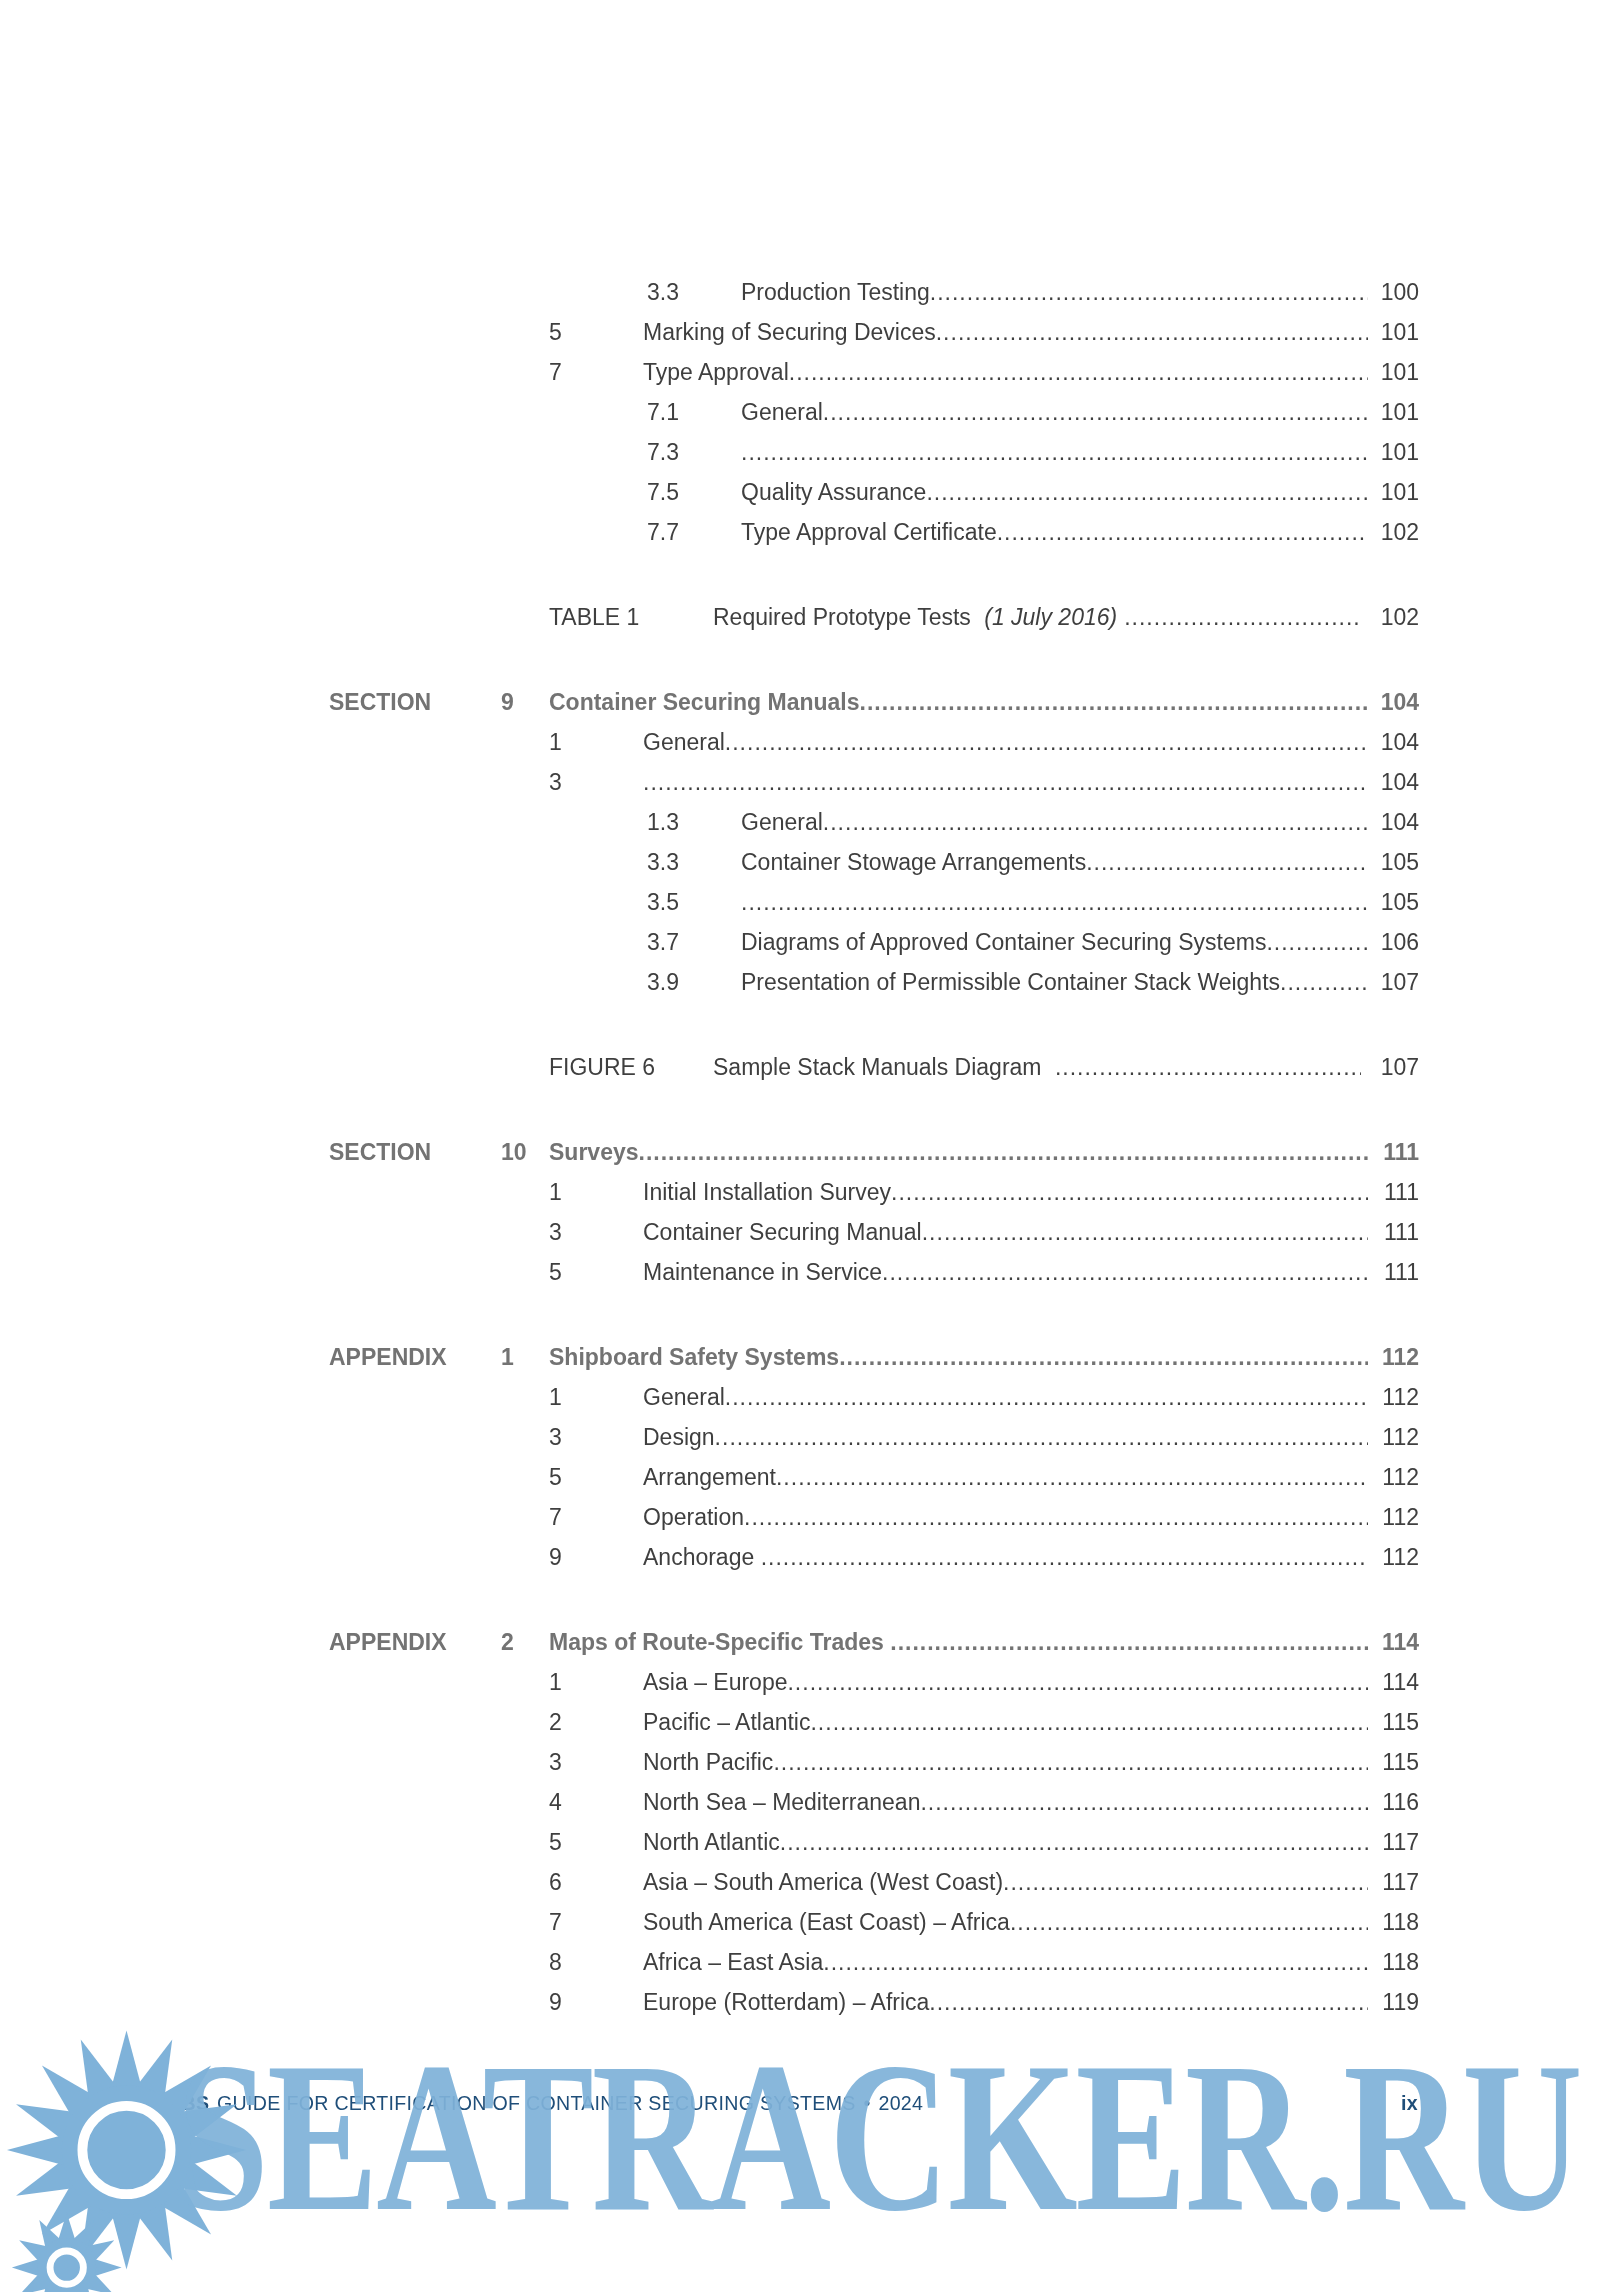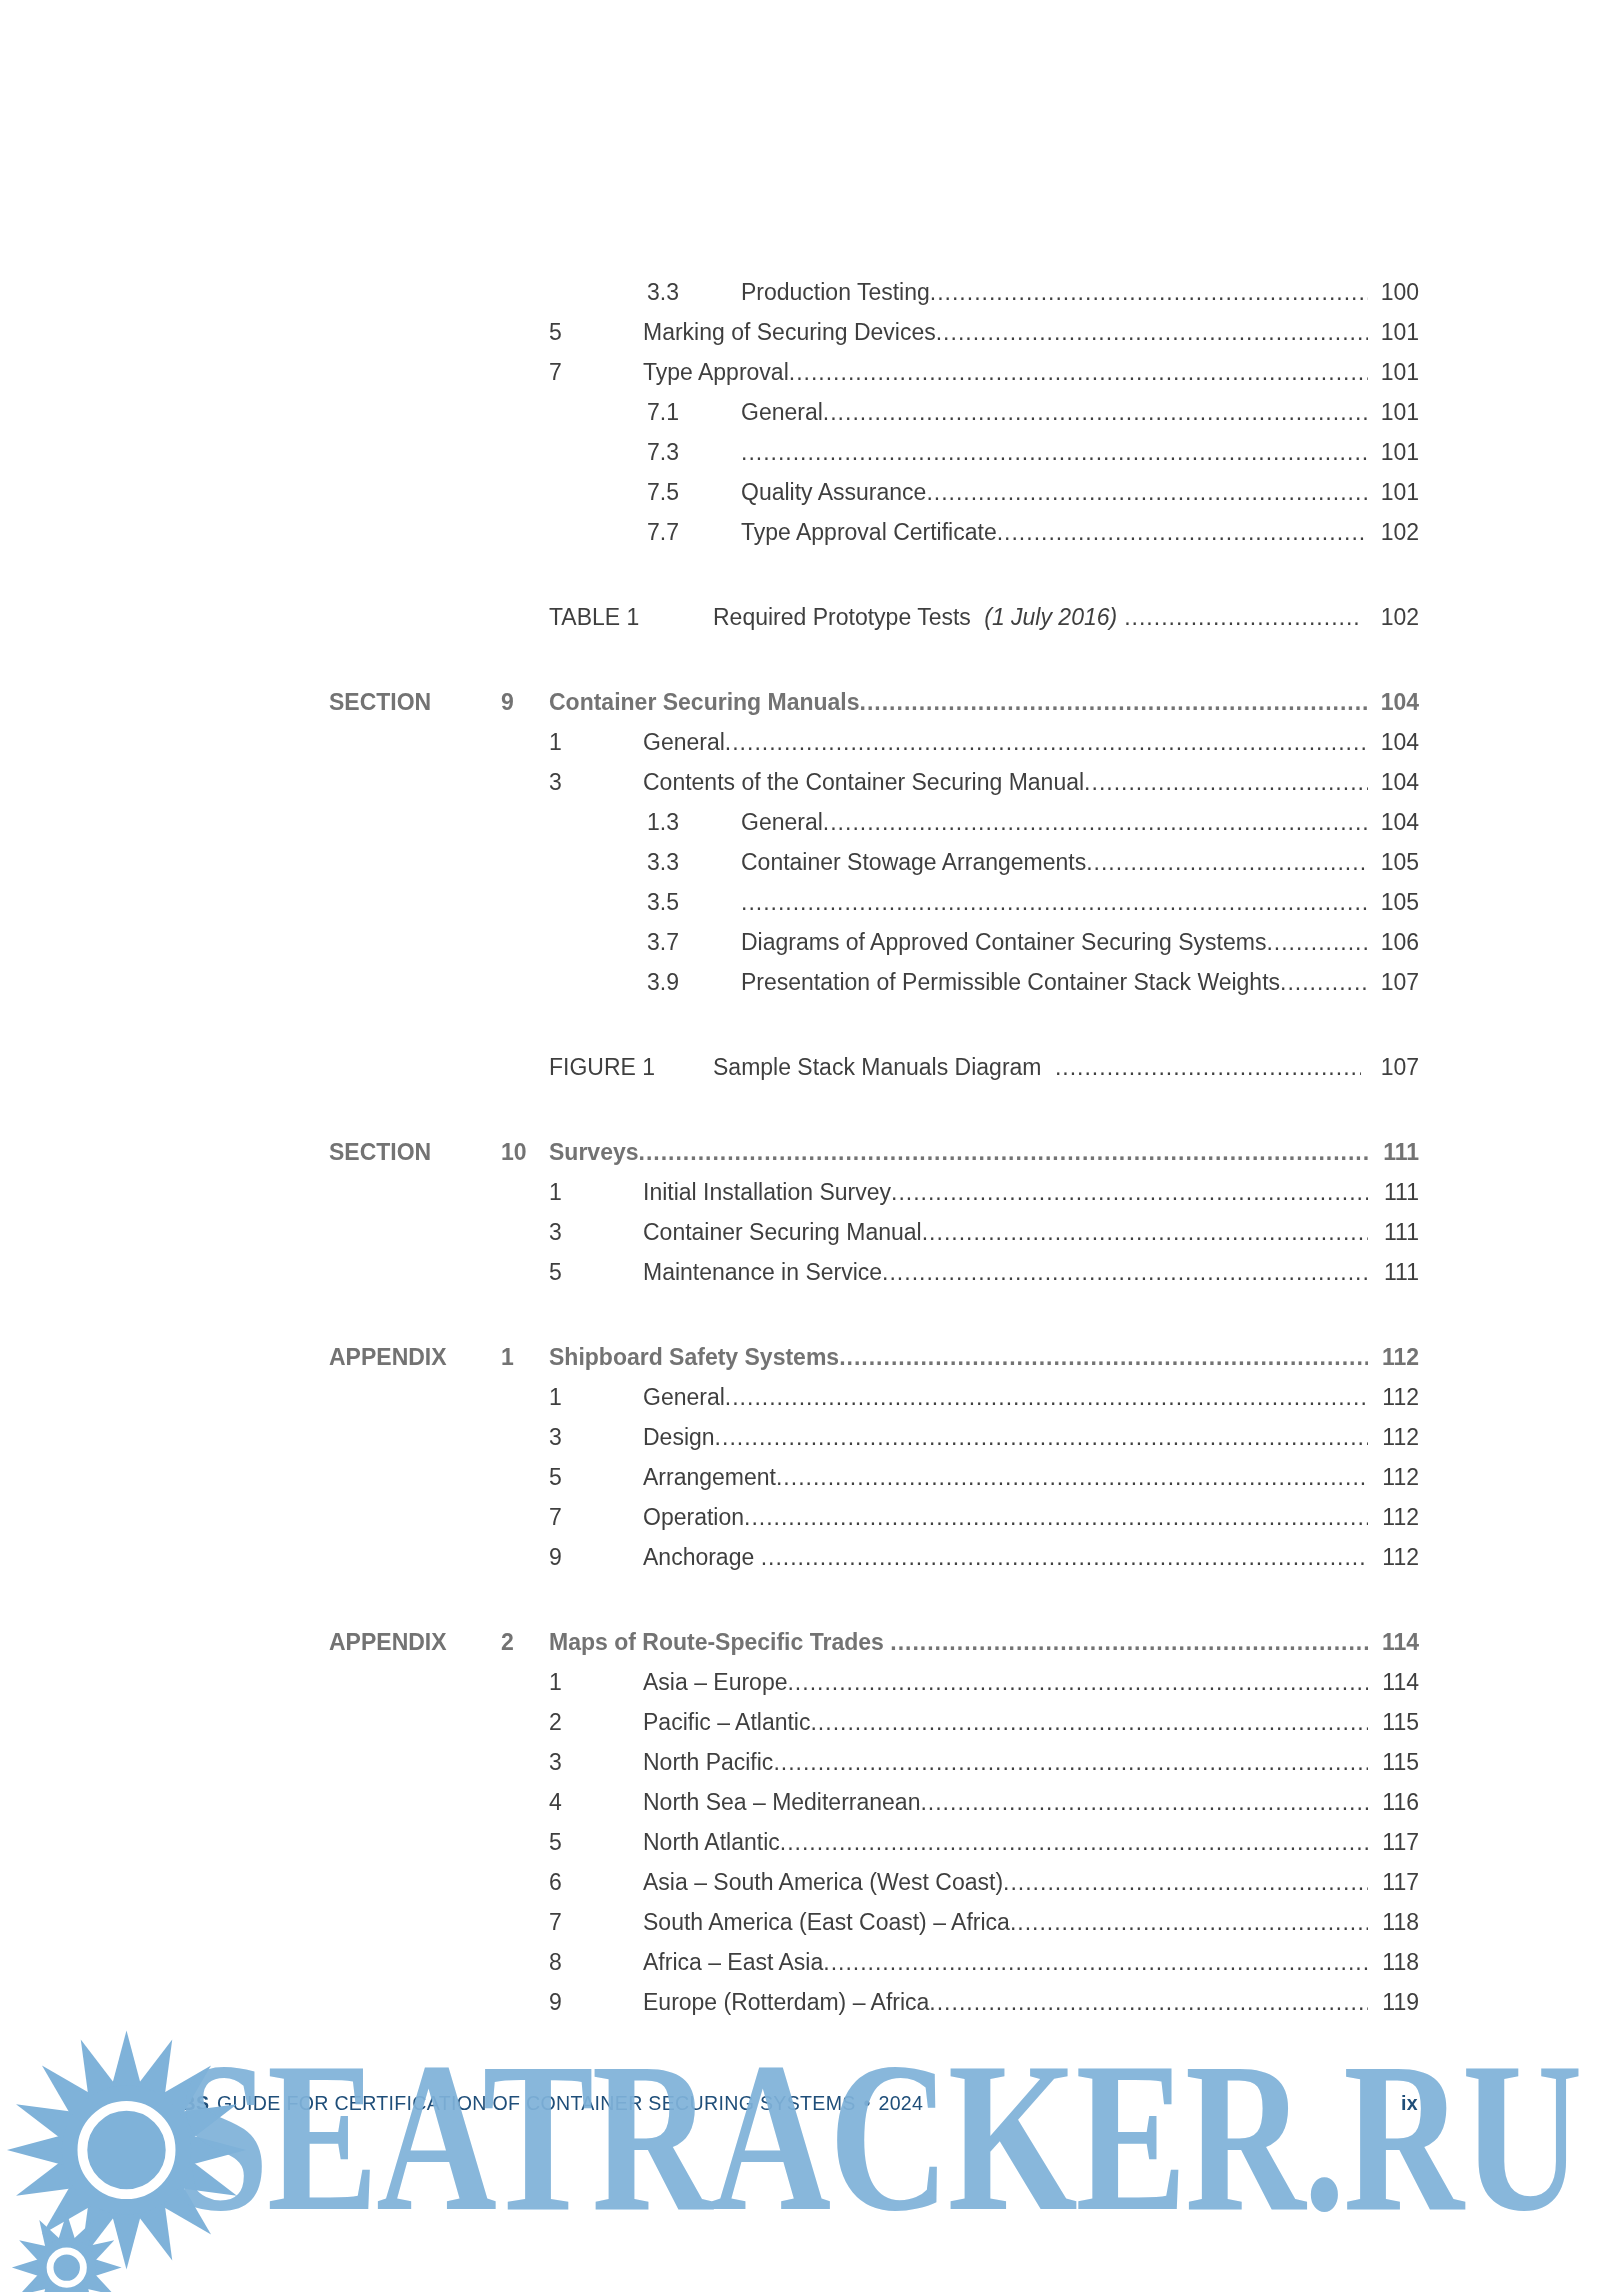--- a/index.html
+++ b/index.html
@@ -126,21 +126,20 @@
           <span class="pagenum">104</span>
         </div>
         <div class="row lvl1">
           <span class="col-num">1</span>
           <span class="title">General</span>
           <span class="dots"></span>
           <span class="pagenum">104</span>
         </div>
         <div class="row lvl1">
           <span class="col-num">3</span>
-          <span class="title">Contents of the Container Securing Manual</span>
           <span class="dots"></span>
           <span class="pagenum">104</span>
         </div>
         <div class="row lvl2">
           <span class="col-num">1.3</span>
           <span class="title">General</span>
           <span class="dots"></span>
           <span class="pagenum">104</span>
         </div>
         <div class="row lvl2">
@@ -162,21 +161,21 @@
         </div>
         <div class="row lvl2">
           <span class="col-num">3.9</span>
           <span class="title">Presentation of Permissible Container Stack Weights</span>
           <span class="dots"></span>
           <span class="pagenum">107</span>
         </div>
       </div>
       <div class="group">
         <div class="row exhibit">
-          <span class="col-exlabel">FIGURE 1</span>
+          <span class="col-exlabel">FIGURE 6</span>
           <span class="title">Sample Stack Manuals Diagram </span>
           <span class="dots"></span>
           <span class="pagenum">107</span>
         </div>
       </div>
       <div class="group">
         <div class="row header">
           <span class="col-label">SECTION</span>
           <span class="col-hnum">10</span>
           <span class="title">Surveys</span>

